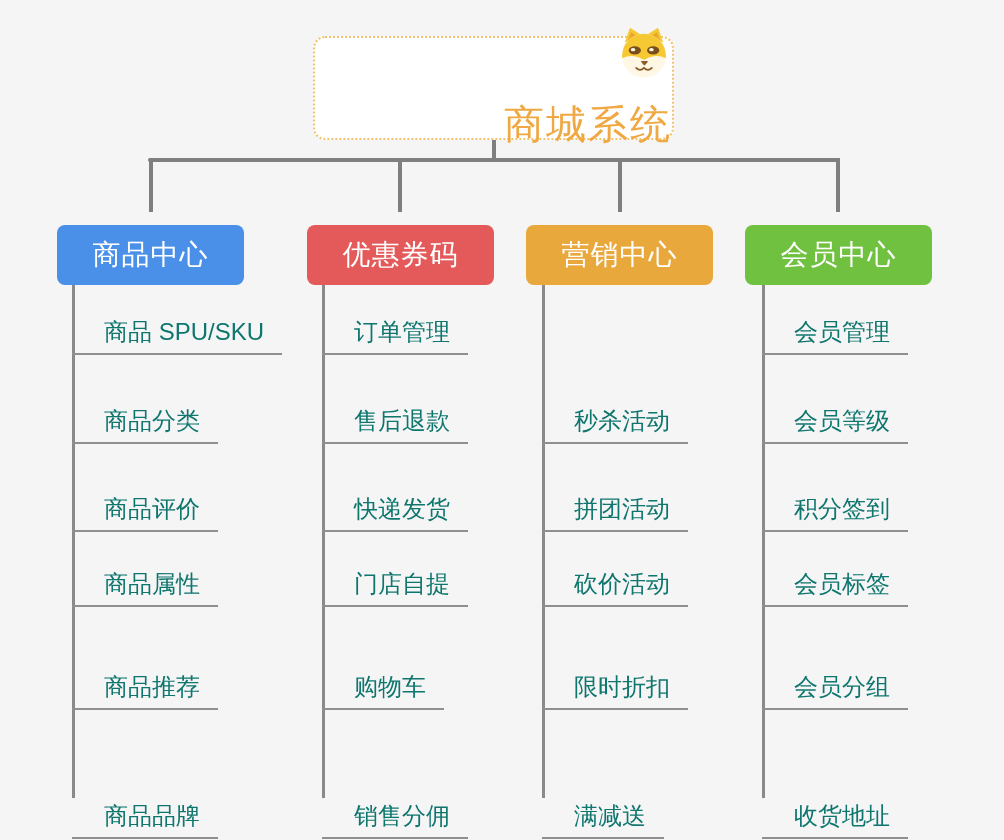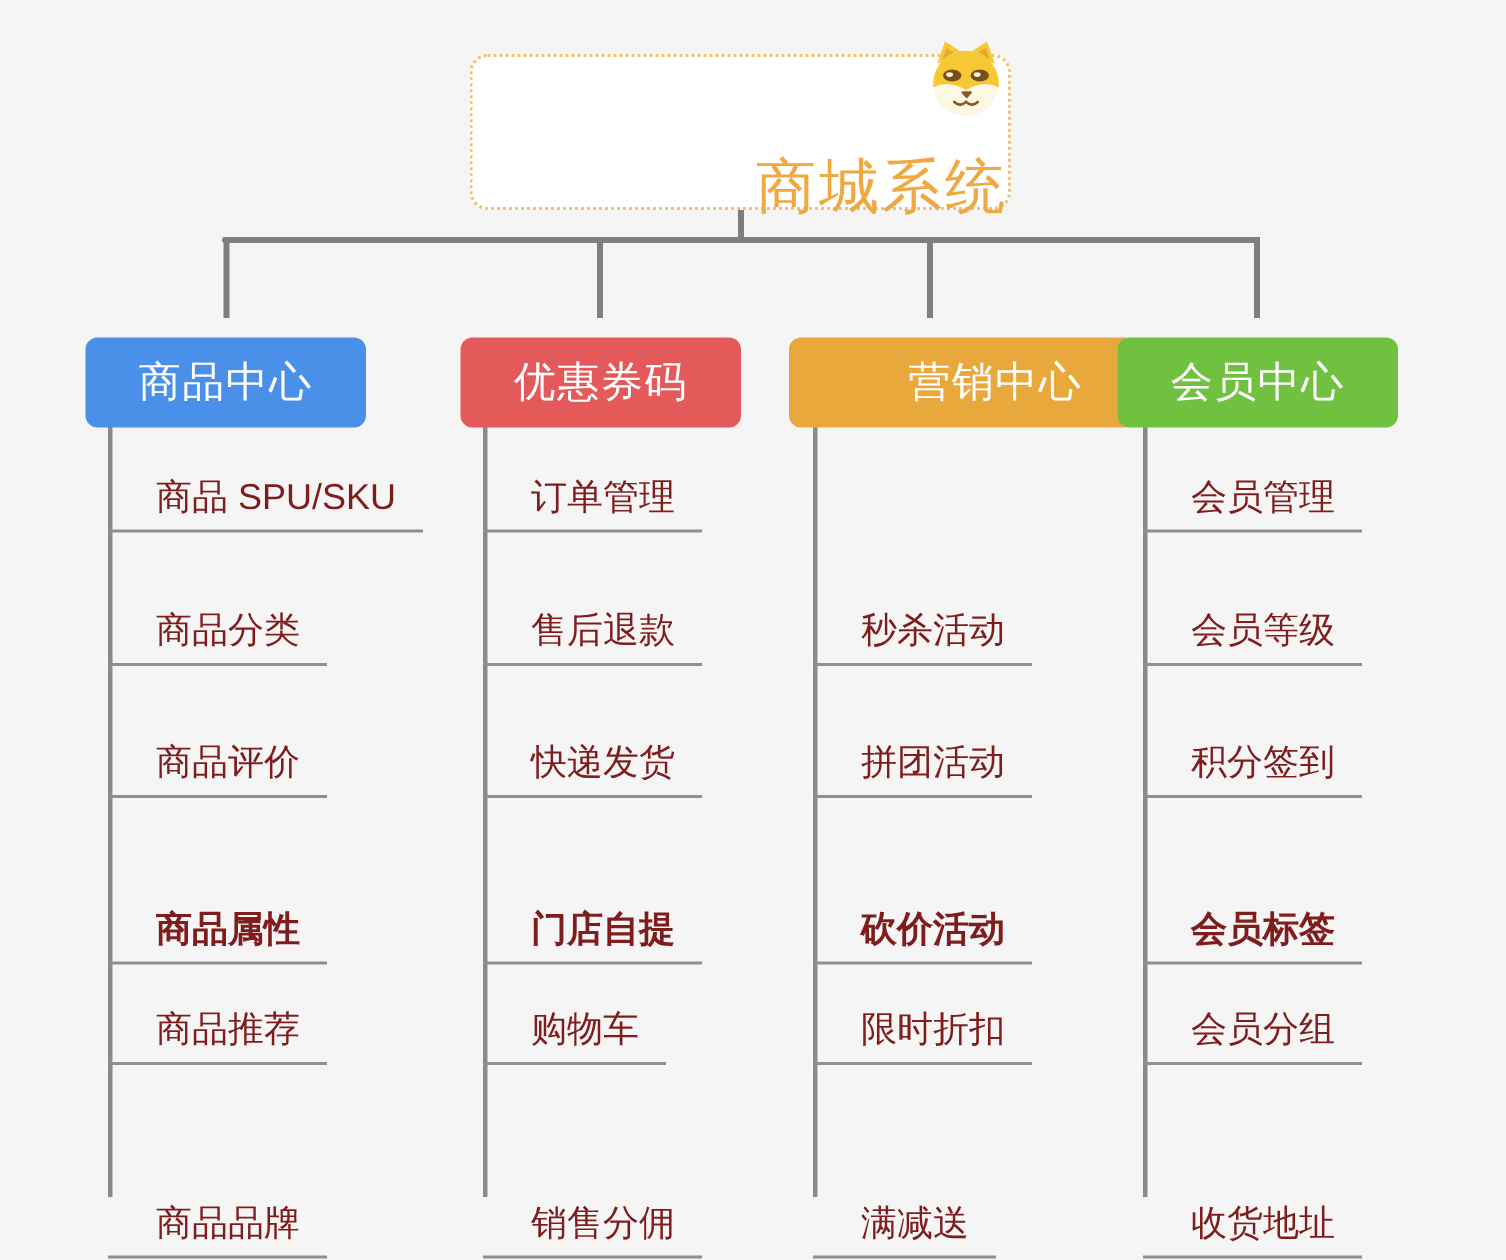--- a/index.html
+++ b/index.html
@@ -73,33 +73,33 @@
   .branch.b2{left:526px;}
   .branch.b3{left:745px;}
 
   
   .leaf{
     position:absolute;
     display:inline-block;
     box-sizing:content-box;
     font-size:24px;
     line-height:30px;
-    color:#7f1d1d;
+    color:#0f766e;
     padding:0 18px 6px 32px;
     border-bottom:2px solid #8f8f8f;
     white-space:nowrap;
   }
   .leaf.c0{left:72px;}
   .leaf.c1{left:322px;}
   .leaf.c2{left:542px;}
   .leaf.c3{left:762px;}
   .leaf.r0{top:317px;}
   .leaf.r1{top:406px;}
   .leaf.r2{top:494px;}
-  .leaf.r3{top:605px;font-weight:bold;}
+  .leaf.r3{top:569px;}
   .leaf.r4{top:672px;}
   .leaf.r5{top:801px;}
 </style>
 </head>
 <body>
 
 <div id="canvas">
 
   <div class="line root-stem"></div>
   <div class="line bus"></div>
@@ -129,21 +129,21 @@
       <ellipse cx="40.5" cy="28.2" rx="2.6" ry="1.8" fill="#fdf7e4"></ellipse>
 
       <path d="M28.5,41 h7 q1.5,0 .7,1.4 l-2.9,3.4 q-.8,1 -1.6,0 l-2.9,-3.4 q-.8,-1.4 .7,-1.4 Z" fill="#8a5a28"></path>
       <path d="M23,49 q4.5,4.5 9,0 q4.5,4.5 9,0" stroke="#8a5a28" stroke-width="2" fill="none" stroke-linecap="round"></path>
     </svg>
     <span class="root-title" style="color: rgb(240, 168, 67);">商城系统</span>
   </div>
 
   <div class="branch b0" style="background-color: rgb(75, 144, 232);">商品中心</div>
   <div class="branch b1" style="background-color: rgb(228, 90, 90);">优惠券码</div>
-  <div class="branch b2" style="background-color: rgb(233, 168, 60); padding-left: 44px;">营销中心</div>
+  <div class="branch b2" style="background-color: rgb(233, 168, 60);">营销中心</div>
   <div class="branch b3" style="background-color: rgb(111, 193, 63);">会员中心</div>
 
   <div class="leaf c0 r0">商品 SPU/SKU</div>
   <div class="leaf c0 r1">商品分类</div>
   <div class="leaf c0 r2">商品评价</div>
   <div class="leaf c0 r3">商品属性</div>
   <div class="leaf c0 r4">商品推荐</div>
   <div class="leaf c0 r5">商品品牌</div>
 
   <div class="leaf c1 r0">订单管理</div>

